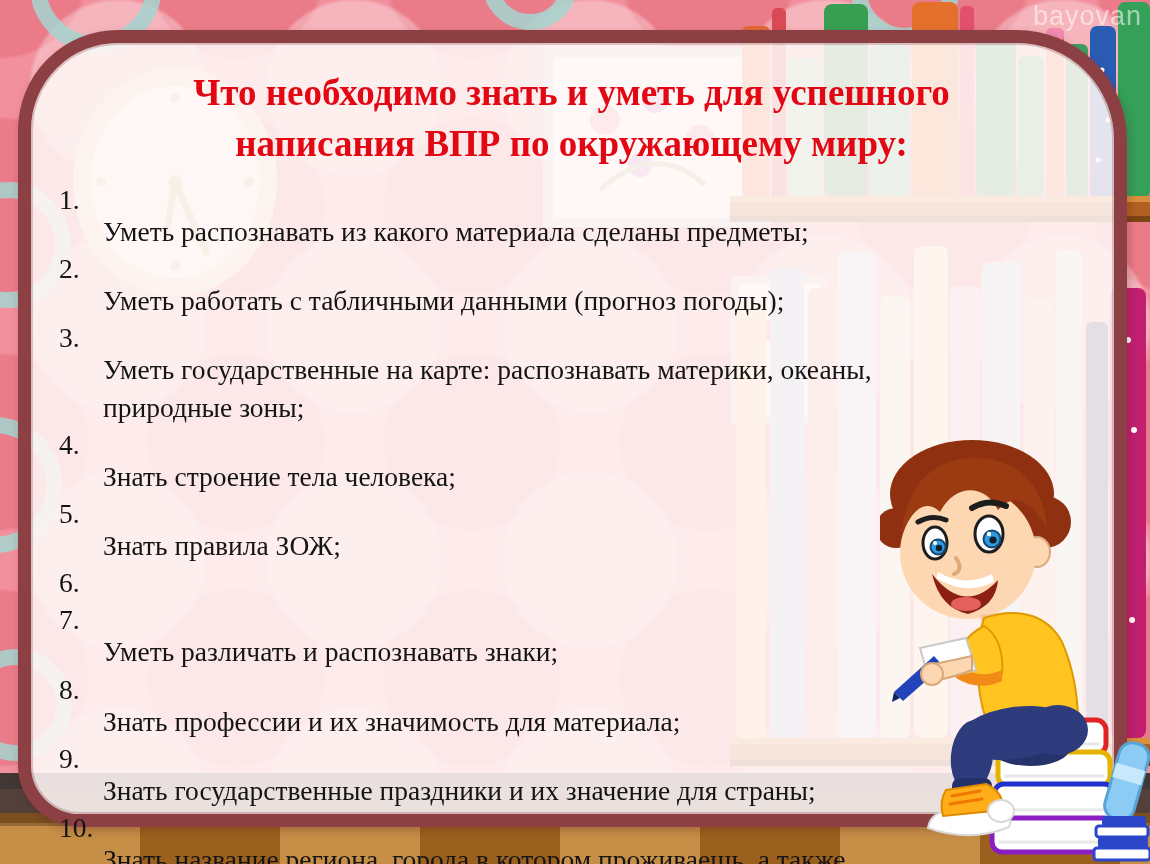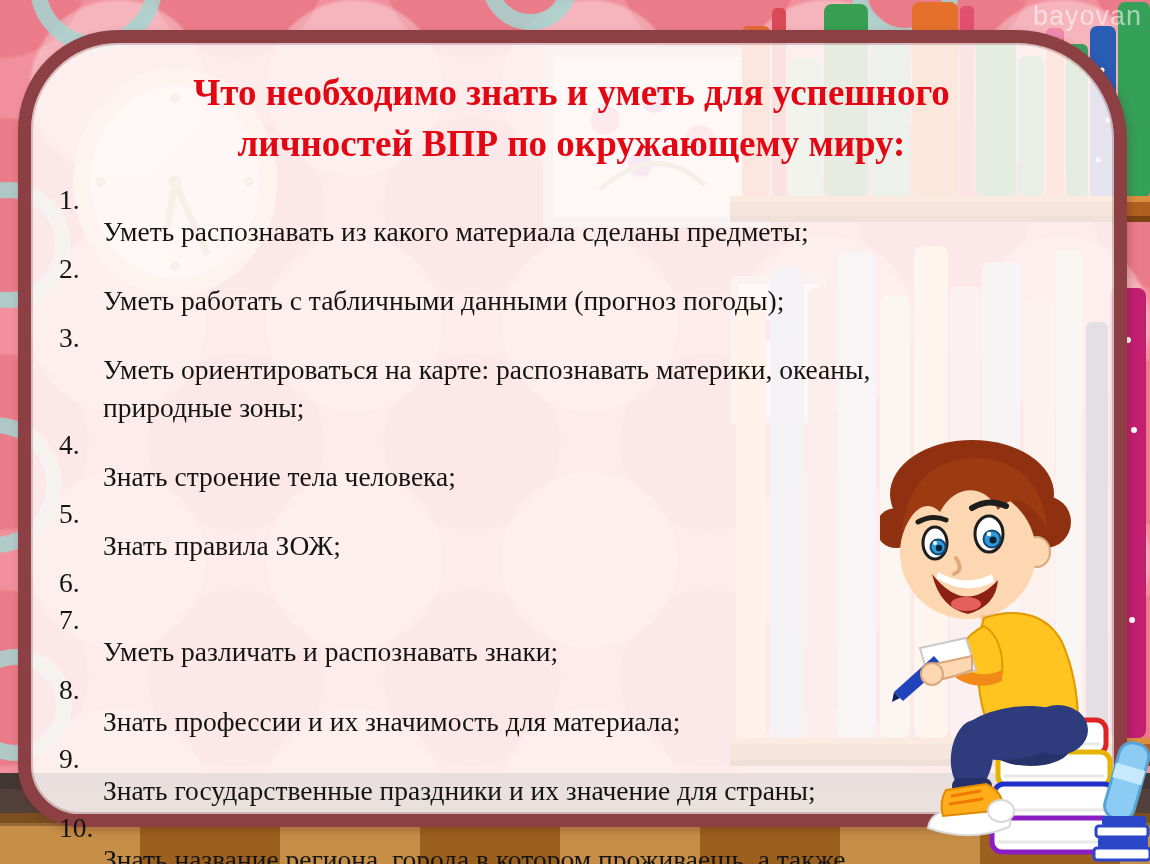--- a/index.html
+++ b/index.html
@@ -155,34 +155,34 @@
       </g>
     </g>
   </svg>
 
   <div class="floor"></div>
 
   <div class="card">
     <div class="card-inner">
       <div class="title">
         <div>Что необходимо знать и уметь для успешного</div>
-        <div>личностей ВПР по окружающему миру:</div>
+        <div>написания ВПР по окружающему миру:</div>
       </div>
       <ol class="list">
         <li>
             <span class="num">1.</span>
             <span class="txt">Уметь распознавать из какого материала сделаны предметы;</span>
           </li>
         <li>
             <span class="num">2.</span>
             <span class="txt">Уметь работать с табличными данными (прогноз погоды);</span>
           </li>
         <li>
             <span class="num">3.</span>
-            <span class="txt">Уметь ориентироваться на карте: распознавать материки, океаны, природные зоны;</span>
+            <span class="txt">Уметь государственные на карте: распознавать материки, океаны, природные зоны;</span>
           </li>
         <li>
             <span class="num">4.</span>
             <span class="txt">Знать строение тела человека;</span>
           </li>
         <li>
             <span class="num">5.</span>
             <span class="txt">Знать правила ЗОЖ;</span>
           </li>
         <li>

